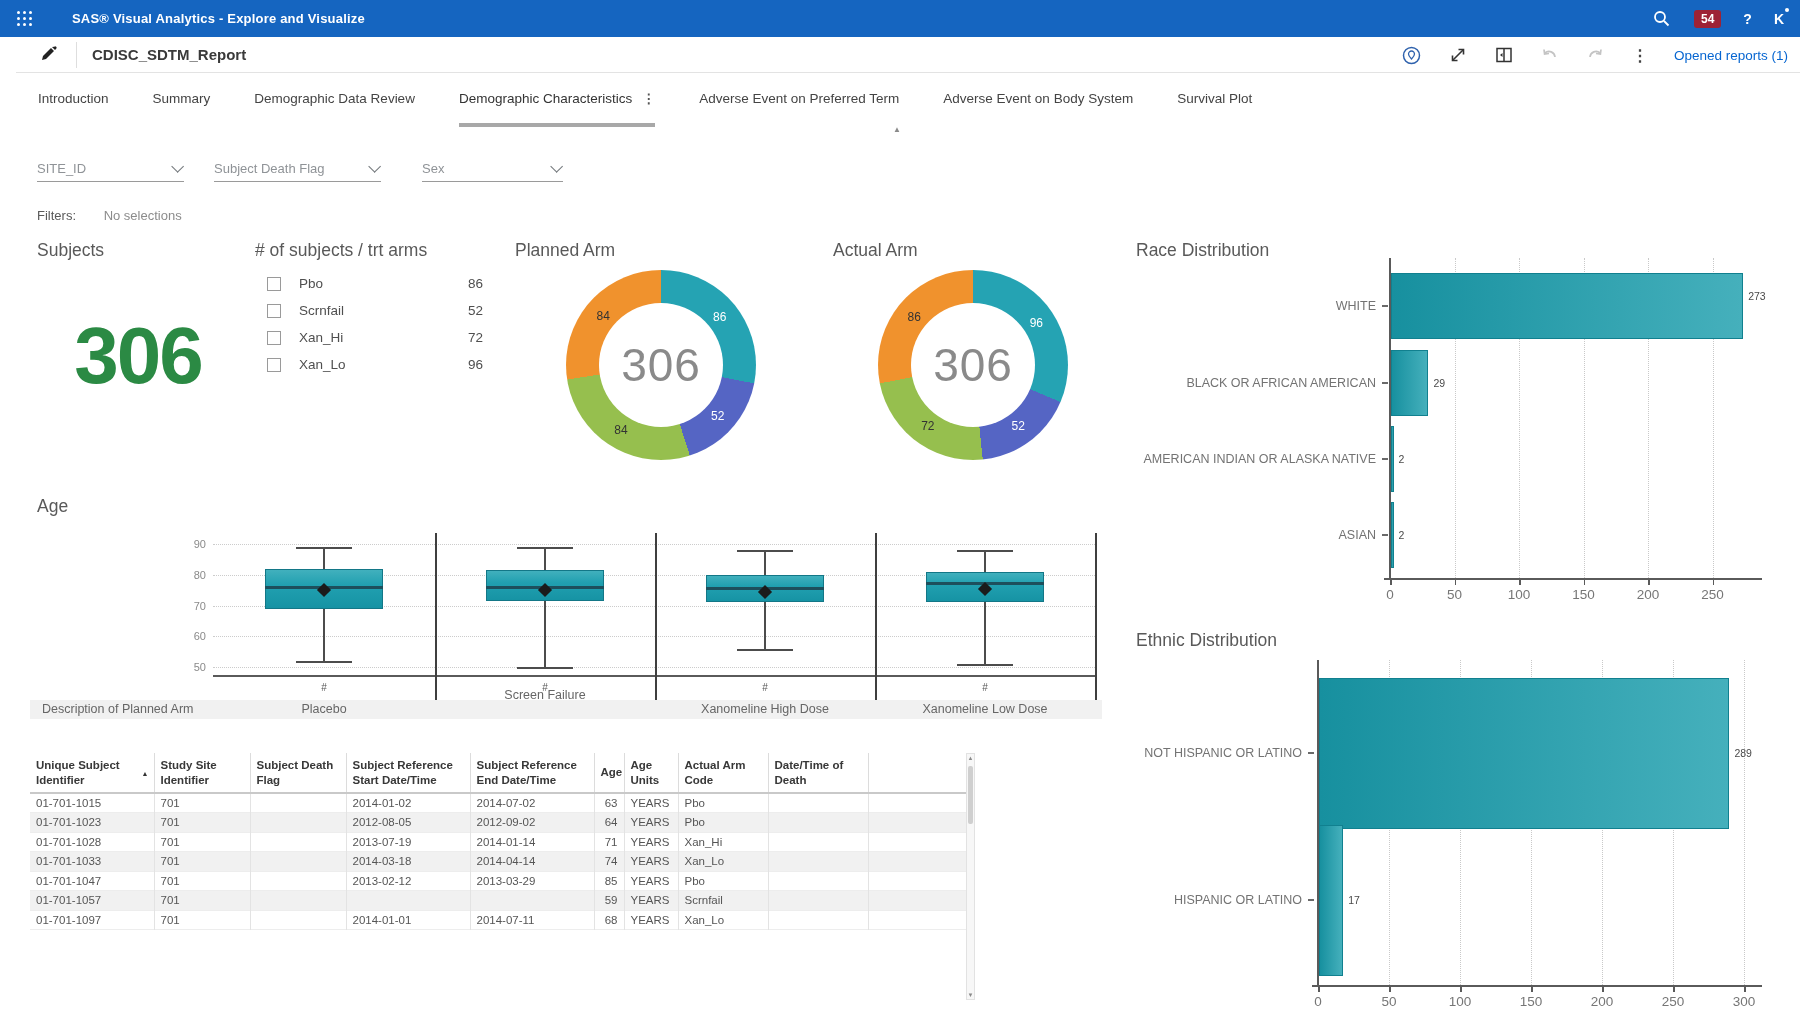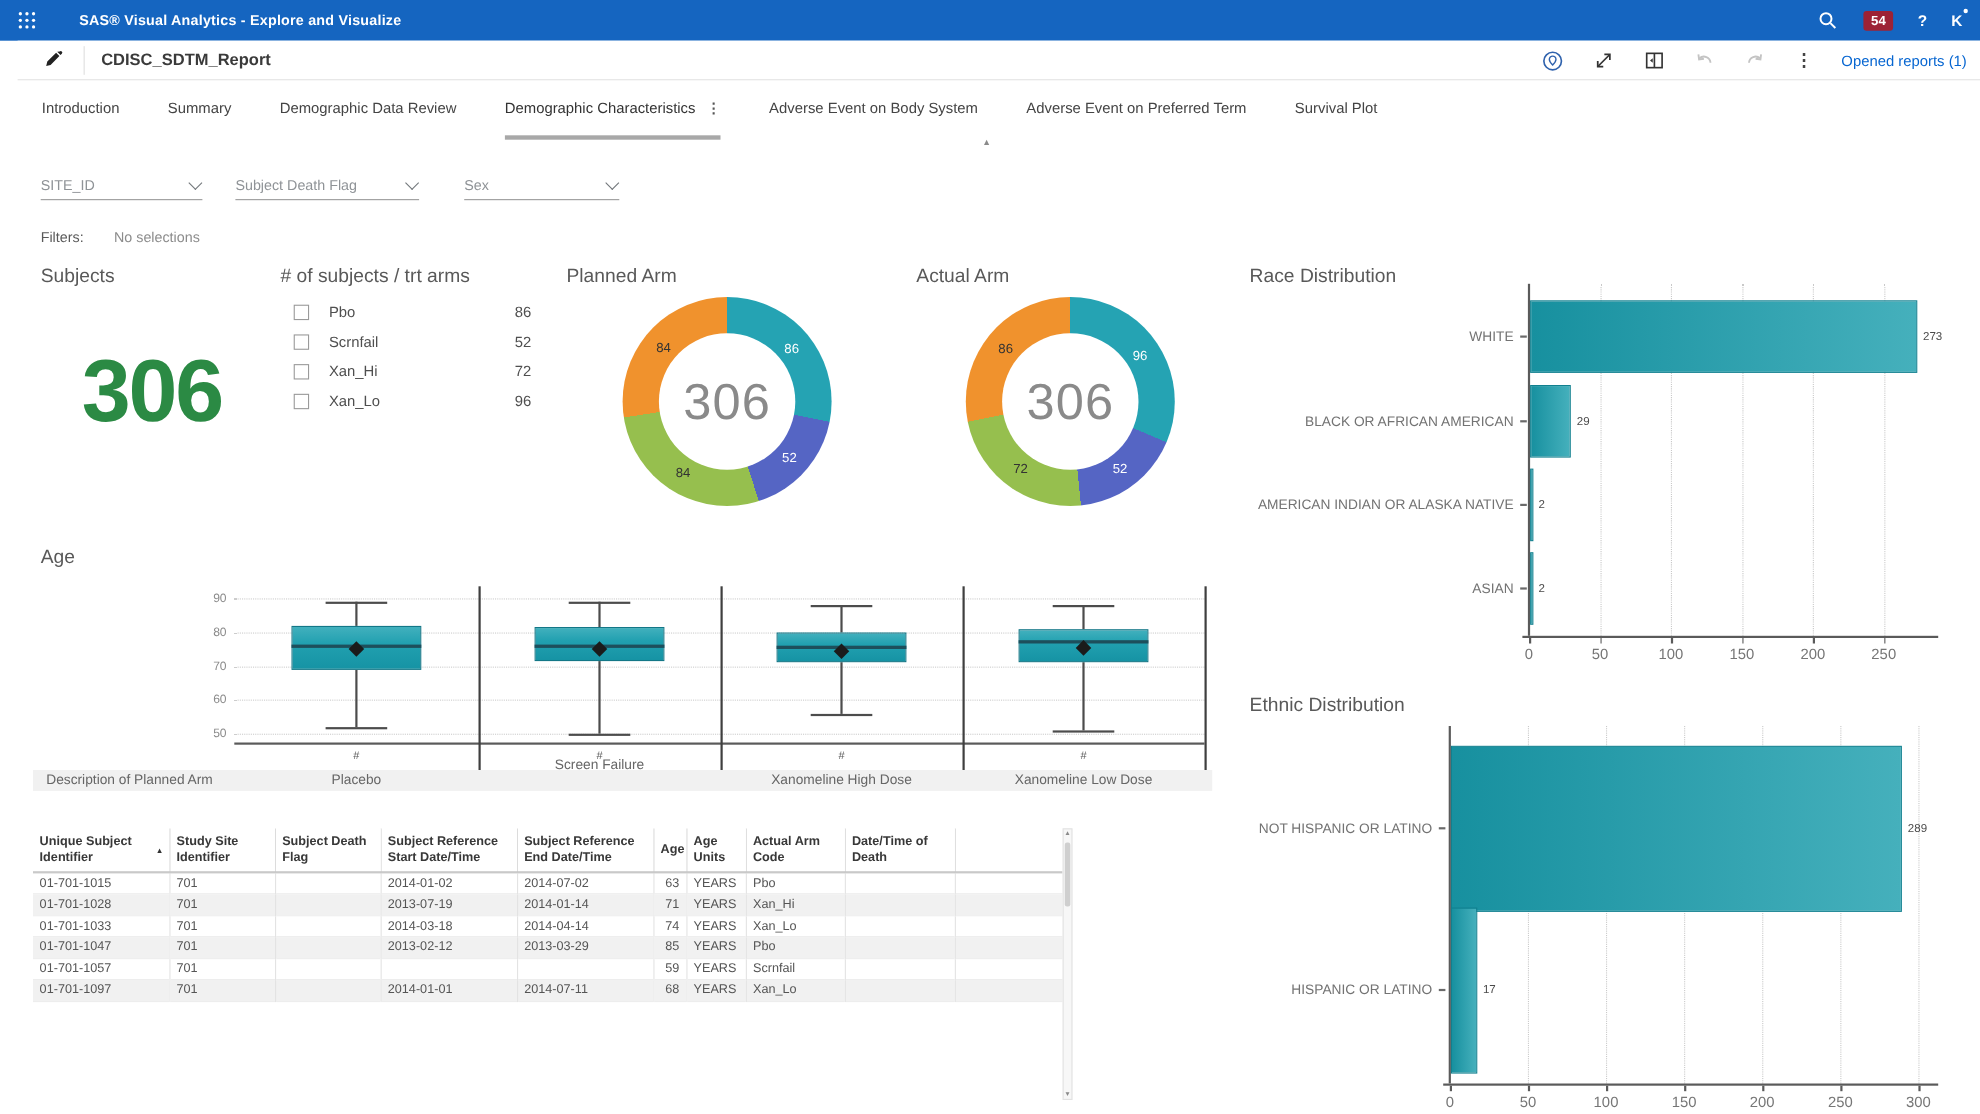--- a/index.html
+++ b/index.html
@@ -206,24 +206,24 @@
         <span>Summary</span>
       </div>
       <div class="tab">
         <span>Demographic Data Review</span>
       </div>
       <div class="tab active">
         <span>Demographic Characteristics</span>
         <span class="tab-kebab">⋮</span>
       </div>
       <div class="tab">
+        <span>Adverse Event on Preferred Term</span>
+      </div>
+      <div class="tab">
         <span>Adverse Event on Body System</span>
-      </div>
-      <div class="tab">
-        <span>Adverse Event on Preferred Term</span>
       </div>
       <div class="tab">
         <span>Survival Plot</span>
       </div>
     </div>
   <div class="collapse-caret">▲</div>
 
   <div class="dropdown" style="left:37px;top:155px;width:147px">
     <span class="dd-label">SITE_ID</span>
     <span class="chev"></span>
@@ -310,21 +310,21 @@
       <div class="tick-label" style="left: 1519px; top: 587px; position: absolute;">100</div>
       <div class="tick-mark" style="left: 1583.5px; top: 579.5px; position: absolute;"></div>
       <div class="tick-label" style="left: 1583.5px; top: 587px; position: absolute;">150</div>
       <div class="tick-mark" style="left: 1648px; top: 579.5px; position: absolute;"></div>
       <div class="tick-label" style="left: 1648px; top: 587px; position: absolute;">200</div>
       <div class="tick-mark" style="left: 1712.5px; top: 579.5px; position: absolute;"></div>
       <div class="tick-label" style="left: 1712.5px; top: 587px; position: absolute;">250</div>
       <div class="bar" style="left: 1391px; top: 273px; width: 352.17px; height: 66px; position: absolute;"></div>
       <div class="cat-label" style="left: 1016px; top: 306px; width: 360px; position: absolute;">WHITE</div>
       <div class="cat-dash" style="left: 1382px; top: 305px; position: absolute;"></div>
-      <div class="val-label" style="left: 1748.17px; top: 306px; position: absolute; text-align: right;">273</div>
+      <div class="val-label" style="left: 1748.17px; top: 296px; position: absolute; text-align: right;">273</div>
       <div class="bar" style="left: 1391px; top: 350px; width: 37.41px; height: 66px; position: absolute;"></div>
       <div class="cat-label" style="left: 1016px; top: 383px; width: 360px; position: absolute;">BLACK OR AFRICAN AMERICAN</div>
       <div class="cat-dash" style="left: 1382px; top: 382px; position: absolute;"></div>
       <div class="val-label" style="left: 1433.41px; top: 383px; position: absolute;">29</div>
       <div class="bar" style="left: 1391px; top: 426px; width: 2.58px; height: 66px; position: absolute;"></div>
       <div class="cat-label" style="left: 1016px; top: 459px; width: 360px; position: absolute;">AMERICAN INDIAN OR ALASKA NATIVE</div>
       <div class="cat-dash" style="left: 1382px; top: 458px; position: absolute;"></div>
       <div class="val-label" style="left: 1398.58px; top: 459px; position: absolute;">2</div>
       <div class="bar" style="left: 1391px; top: 502px; width: 2.58px; height: 66px; position: absolute;"></div>
       <div class="cat-label" style="left: 1016px; top: 535px; width: 360px; position: absolute;">ASIAN</div>
@@ -454,20 +454,32 @@
             <td></td>
             <td>2014-01-02</td>
             <td>2014-07-02</td>
             <td class="num">63</td>
             <td>YEARS</td>
             <td>Pbo</td>
             <td></td>
             <td></td>
           </tr>
           <tr>
+            <td>01-701-1023</td>
+            <td>701</td>
+            <td></td>
+            <td>2012-08-05</td>
+            <td>2012-09-02</td>
+            <td class="num">64</td>
+            <td>YEARS</td>
+            <td>Pbo</td>
+            <td></td>
+            <td></td>
+          </tr>
+          <tr>
             <td>01-701-1028</td>
             <td>701</td>
             <td></td>
             <td>2013-07-19</td>
             <td>2014-01-14</td>
             <td class="num">71</td>
             <td>YEARS</td>
             <td>Xan_Hi</td>
             <td></td>
             <td></td>

